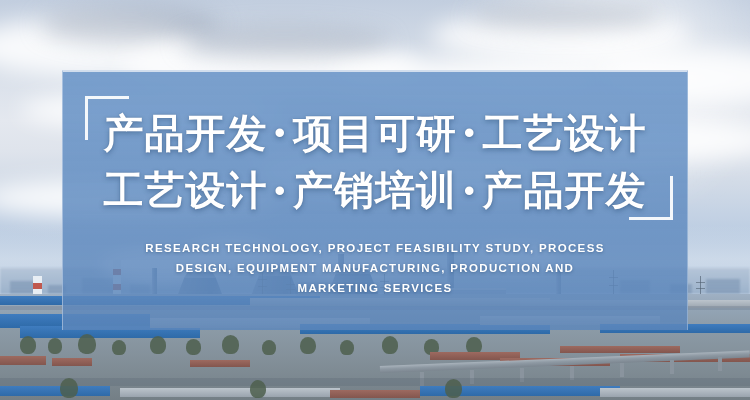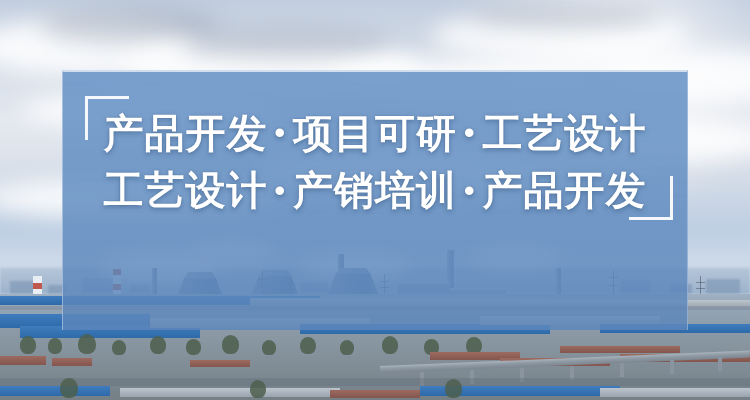--- a/index.html
+++ b/index.html
@@ -388,16 +388,21 @@
 
     <div class="headlines">
       <div class="hl">
         <span>产品开发</span><span class="dot">•</span><span>项目可研</span><span class="dot">•</span><span>工艺设计</span>
       </div>
       <div class="hl">
         <span>工艺设计</span><span class="dot">•</span><span>产销培训</span><span class="dot">•</span><span>产品开发</span>
       </div>
     </div>
 
+    <div class="subline">
+      <div class="sub">RESEARCH TECHNOLOGY, PROJECT FEASIBILITY STUDY, PROCESS</div>
+      <div class="sub">DESIGN, EQUIPMENT MANUFACTURING, PRODUCTION AND</div>
+      <div class="sub">MARKETING SERVICES</div>
+    </div>
 
   </div>
 
 </div>
 
 </body></html>

